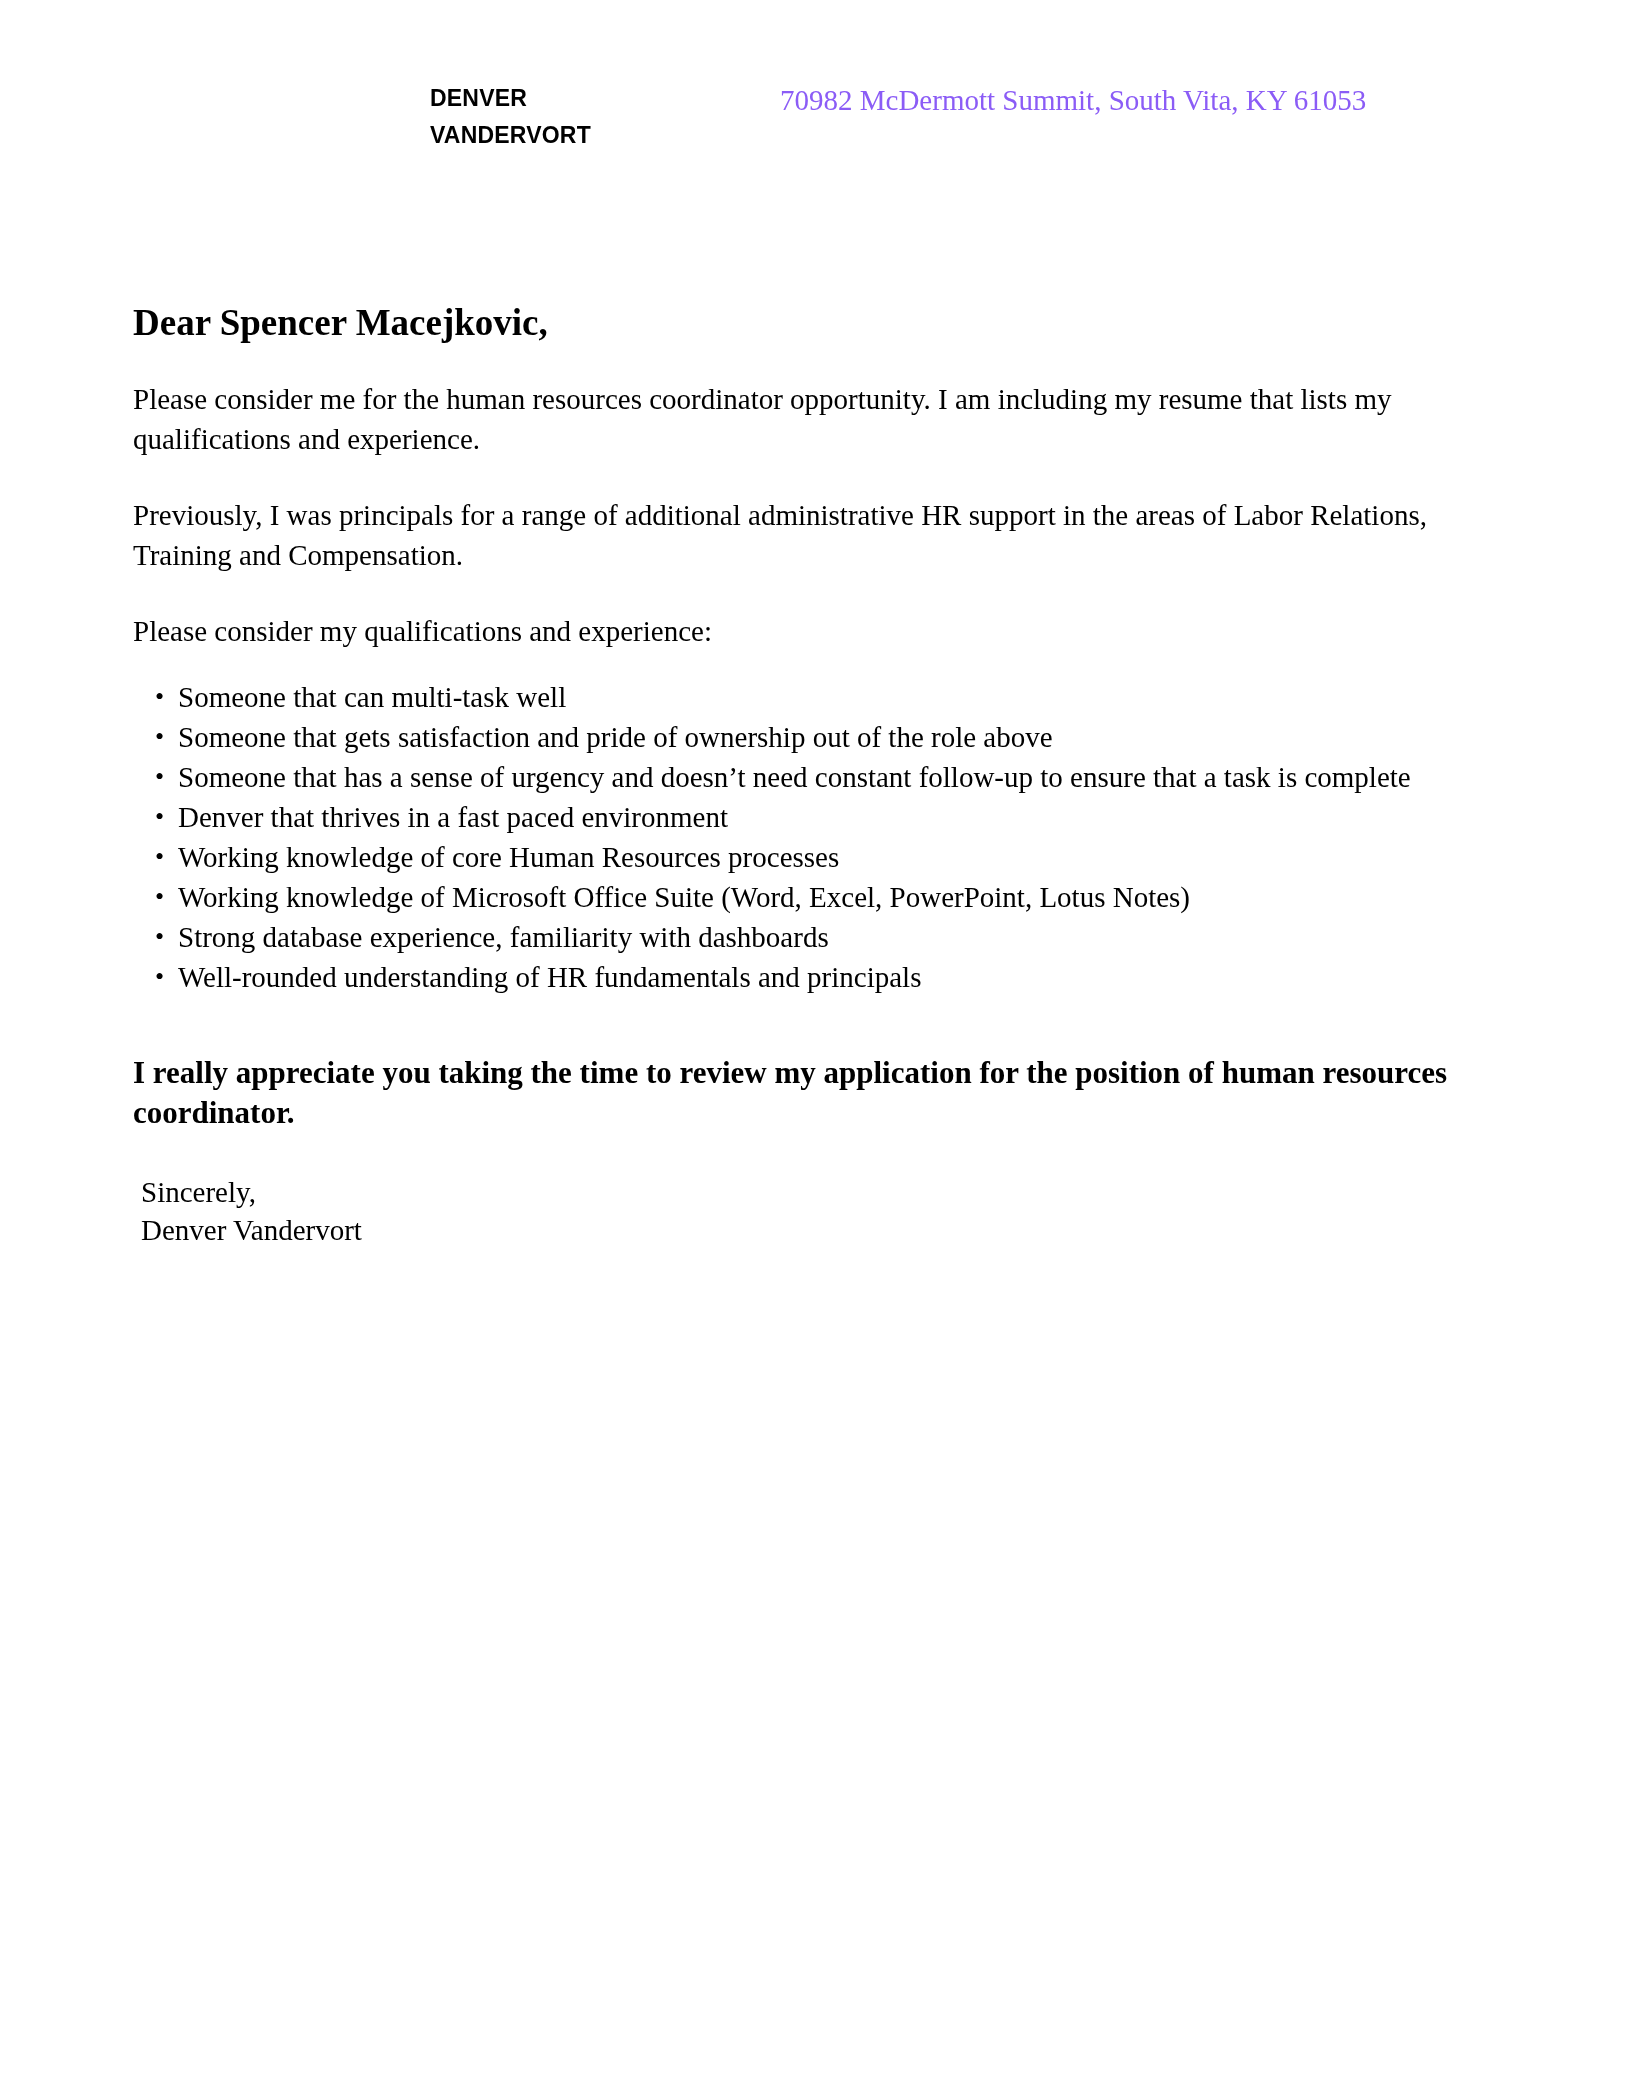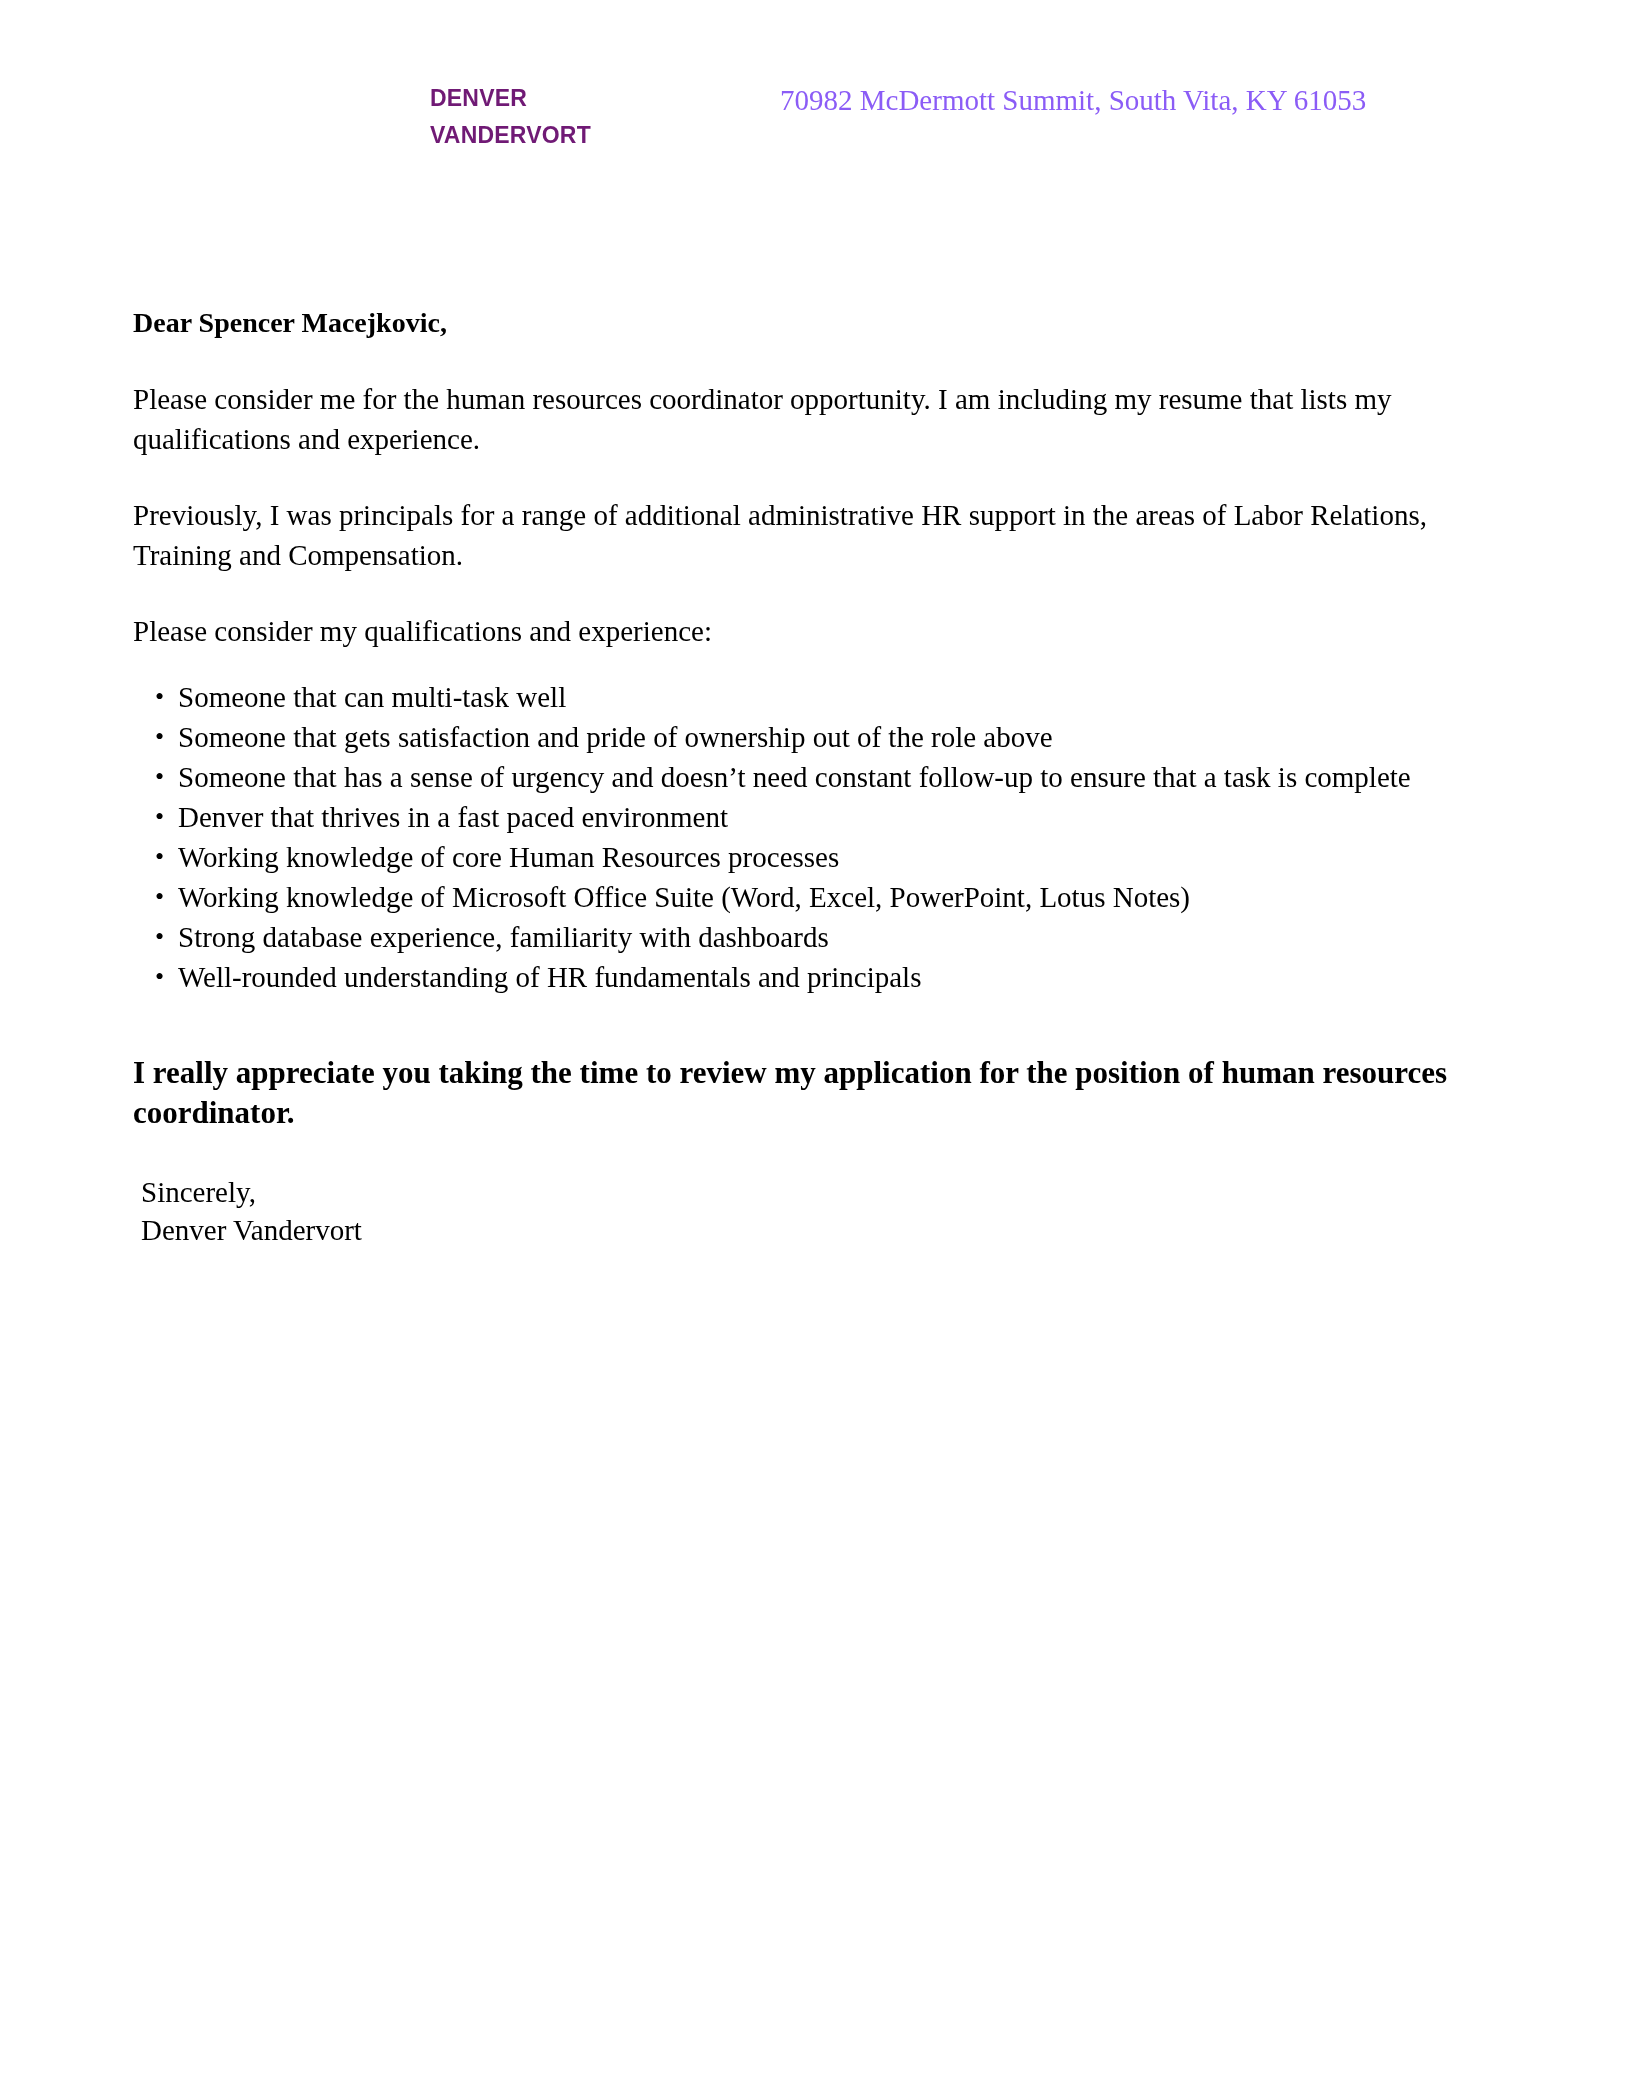--- a/index.html
+++ b/index.html
@@ -31,21 +31,21 @@
   .sender-name {
     position: absolute;
     left: 430px;
     top: 0;
     width: 290px;
     font-family: "Liberation Sans", "DejaVu Sans", sans-serif;
     font-weight: bold;
     font-size: 23px;
     line-height: 37px;
     letter-spacing: 0.2px;
-    color: #701a75;
+    color: #000000;
   }
 
   .sender-name .line {
     display: block;
     white-space: nowrap;
   }
 
   .sender-address {
     position: absolute;
     left: 780px;
@@ -58,21 +58,21 @@
 
   
   .body-block {
     position: absolute;
     left: 133px;
     top: 303px;
     width: 1332px;
   }
 
   .greeting {
-    font-size: 28px;
+    font-size: 37px;
     line-height: 40px;
     font-weight: bold;
     margin: 0 0 36px 0;
   }
 
   p.para {
     font-size: 29px;
     line-height: 40px;
     margin: 0 0 36px 0;
     text-align: left;

